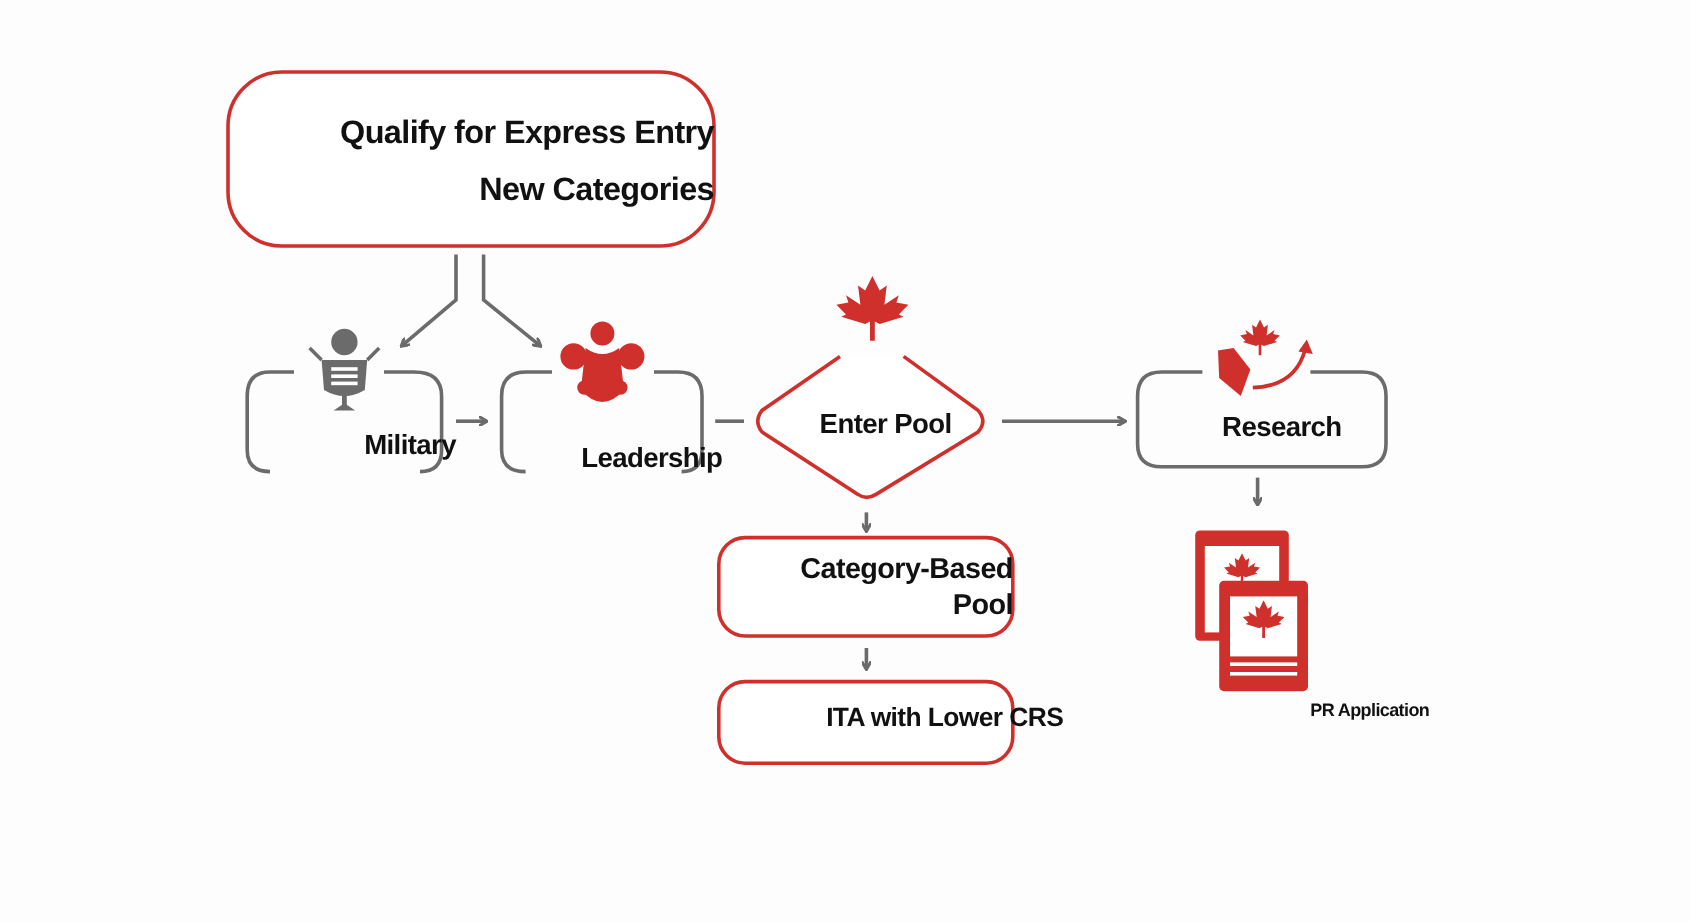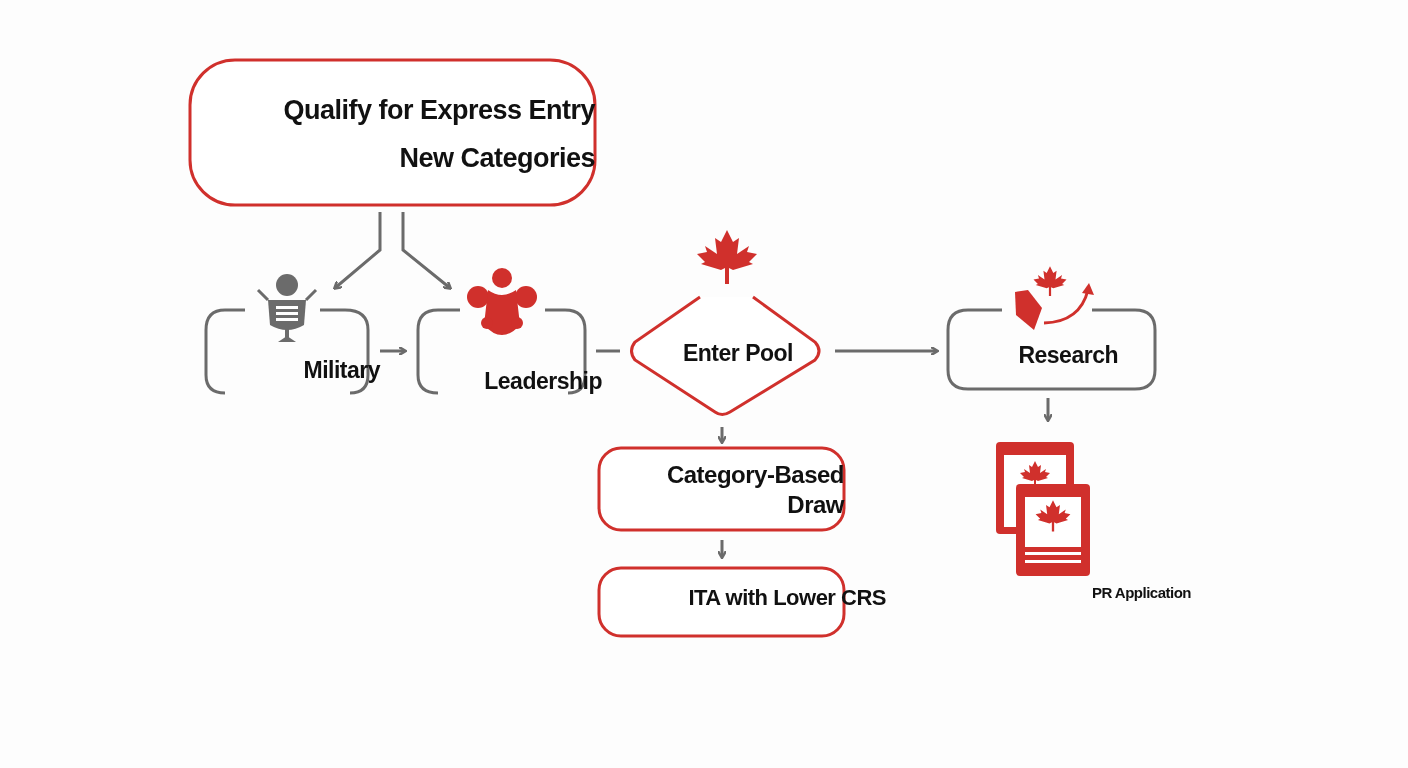--- a/index.html
+++ b/index.html
@@ -95,16 +95,16 @@
 <div class="lbl" style="left:190px;top:86px;width:405px;font-size:27px;line-height:48px;">
   <div>Qualify for Express Entry</div>
   <div>New Categories</div>
 </div>
 <div class="lbl" style="left:206px;top:357px;width:162px;font-size:23px;padding-left:12px;">Military</div>
 <div class="lbl" style="left:418px;top:368px;width:167px;font-size:23px;margin-left:17px;">Leadership</div>
 <div class="lbl" style="left:598px;top:340px;width:195px;font-size:23px;">Enter Pool</div>
 <div class="lbl" style="left:948px;top:342px;width:170px;font-size:23px;">Research</div>
 <div class="lbl" style="left:599px;top:460px;width:245px;font-size:24px;line-height:30px;">
   <div>Category-Based</div>
-  <div>Draw</div>
+  <div>Pool</div>
 </div>
 <div class="lbl" style="left:599px;top:585px;width:287px;font-size:22px;">ITA with Lower CRS</div>
 <div class="lbl" style="left:976px;top:584px;width:215px;font-size:15px;">PR Application</div>
 
 </body></html>

